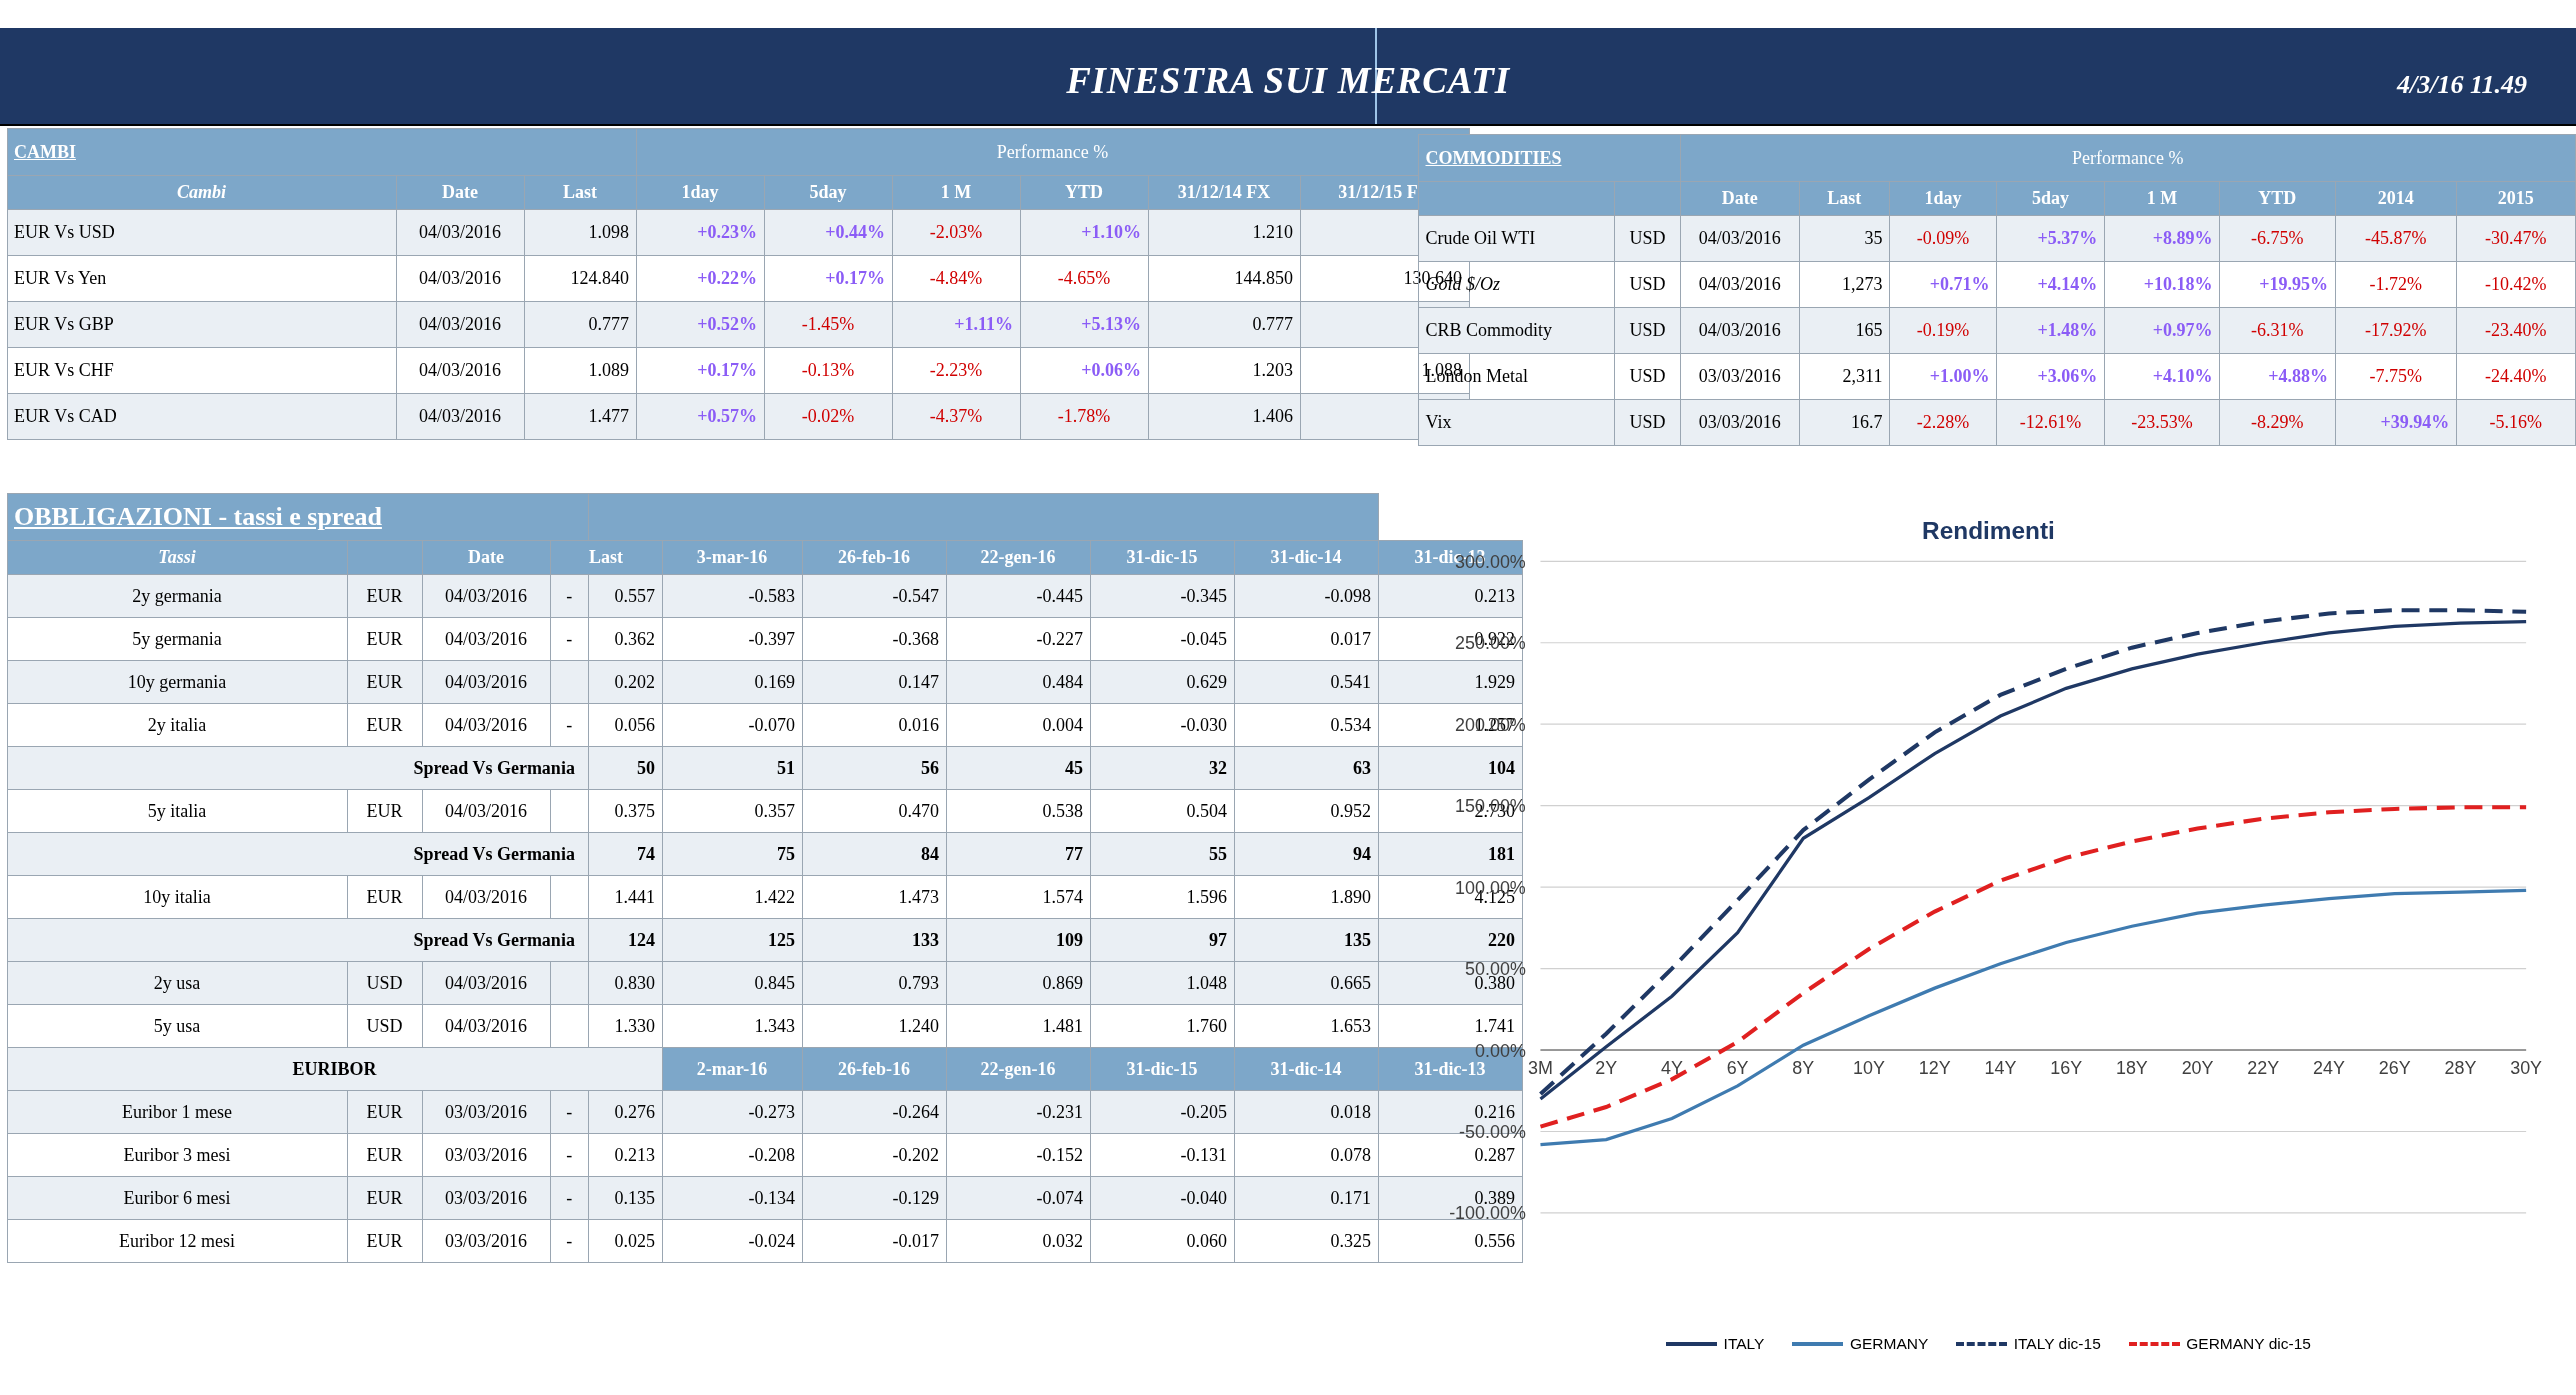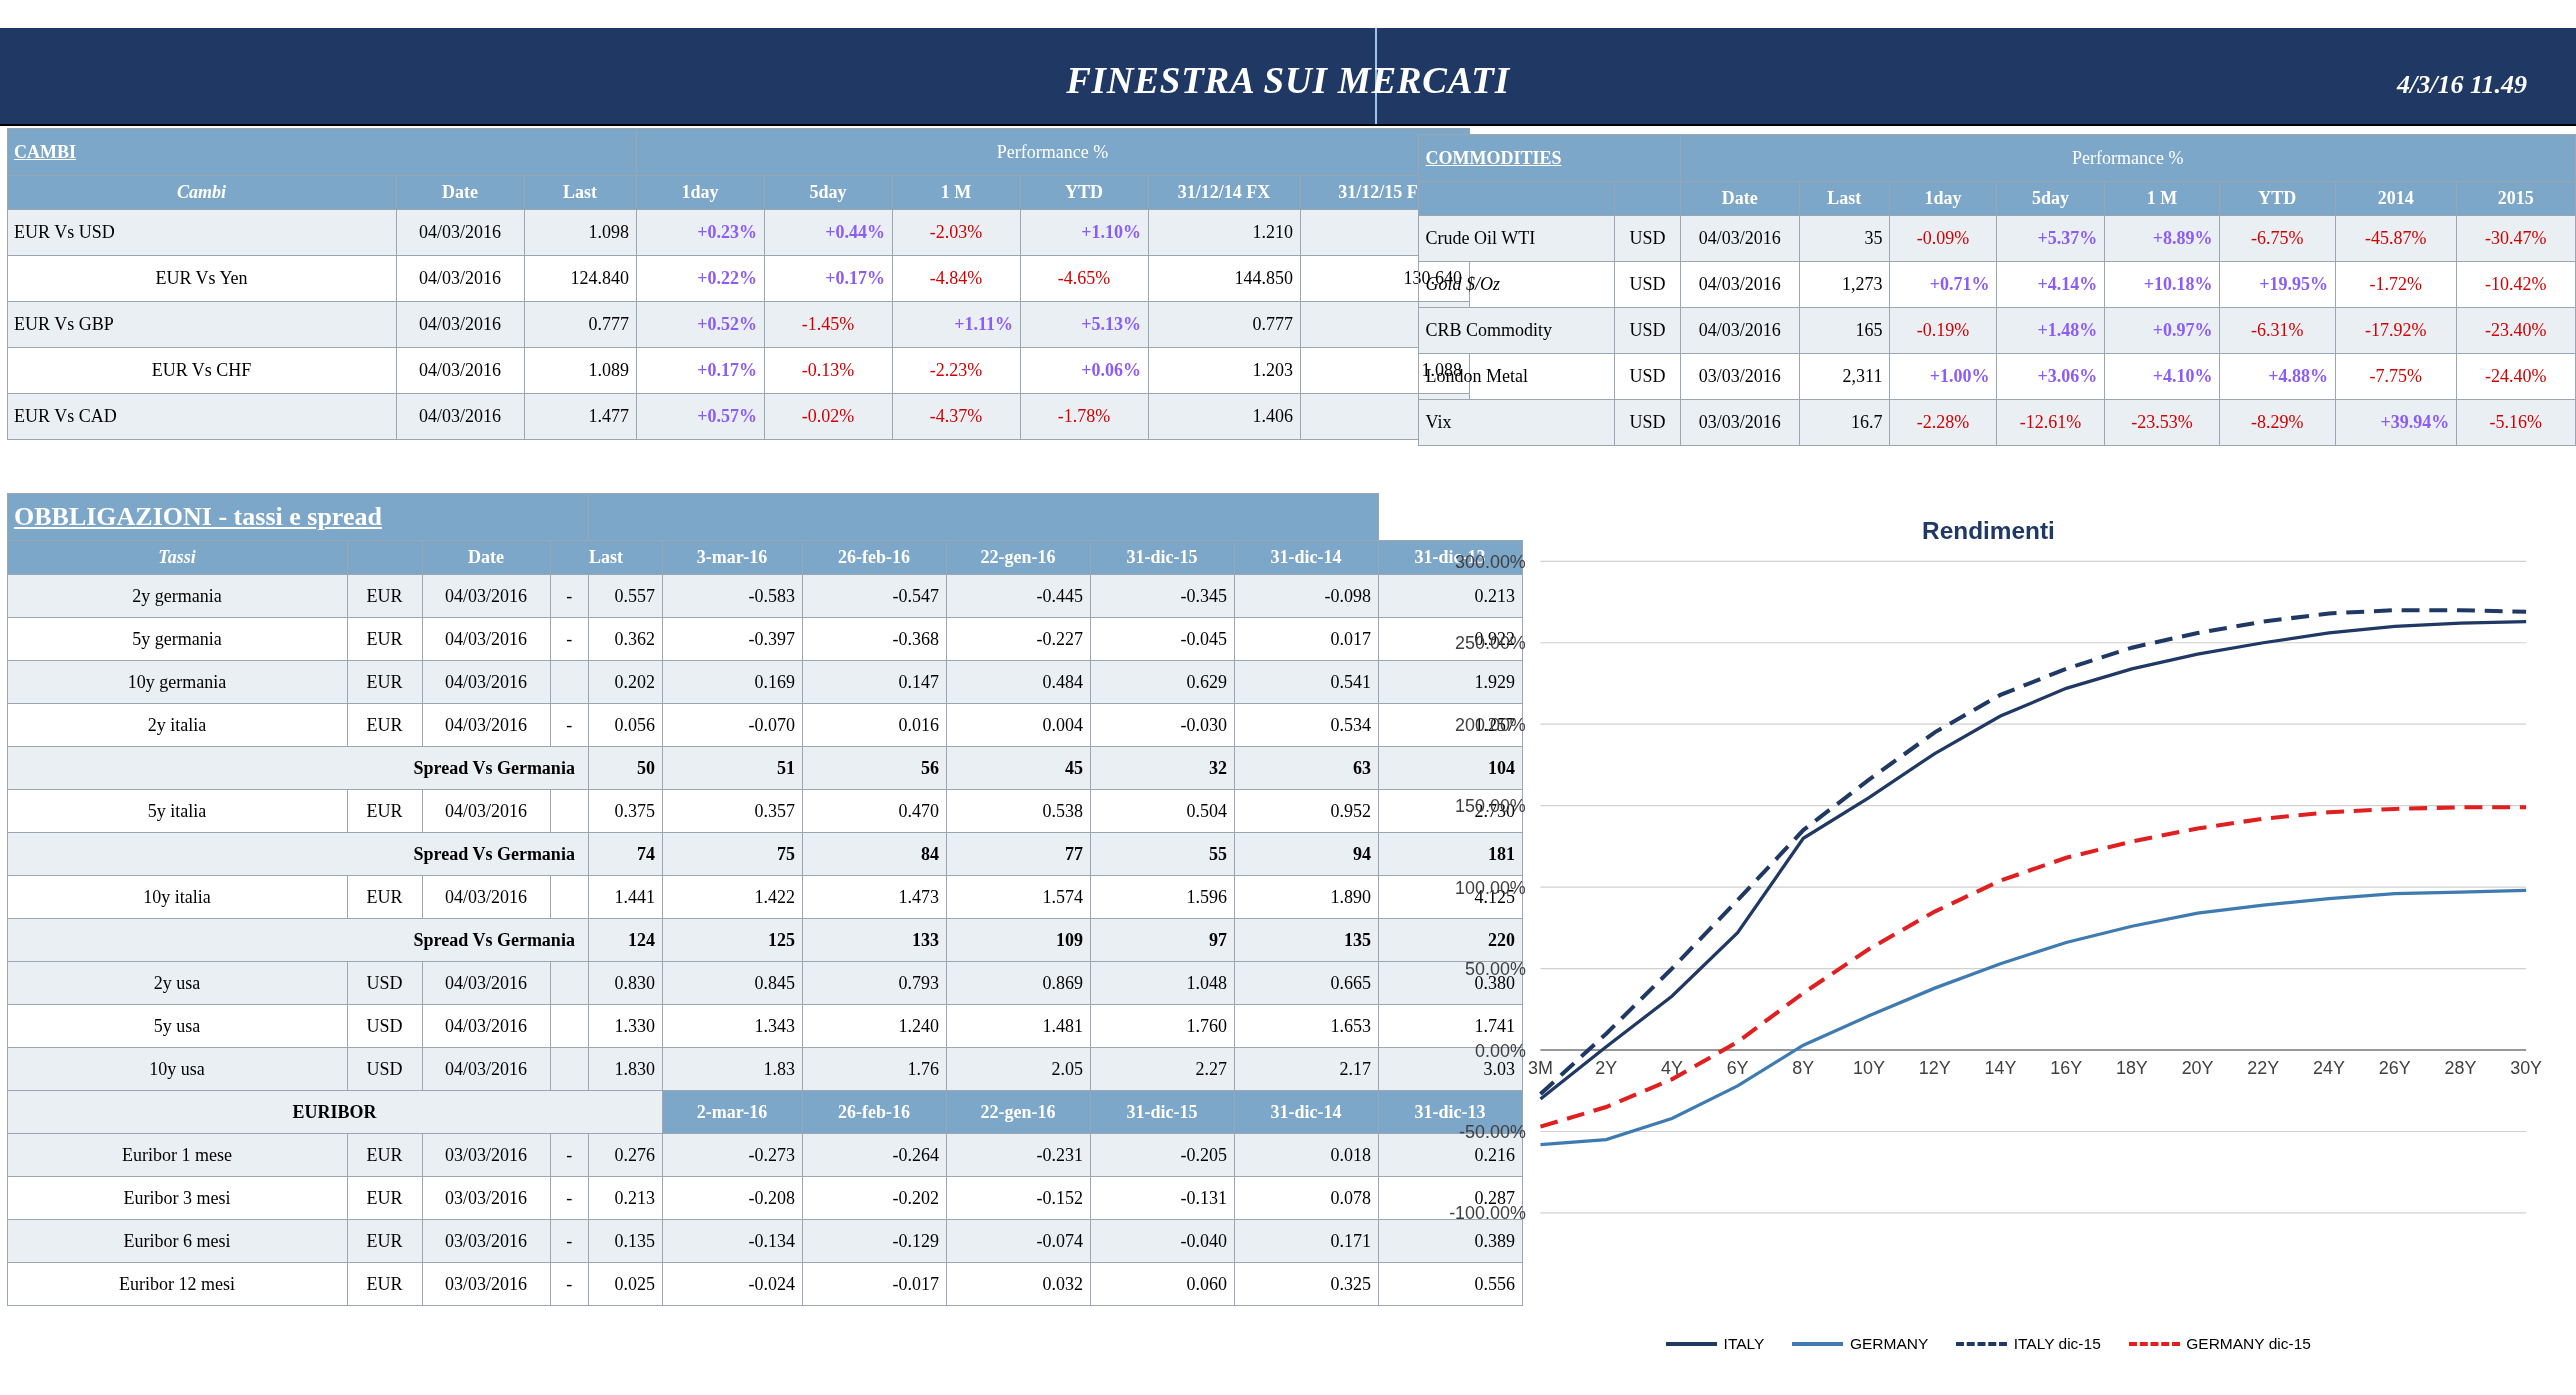--- a/index.html
+++ b/index.html
@@ -9,21 +9,21 @@
   .topbar:before{content:"";position:absolute;left:0;top:0;width:1377px;height:100%;border-right:2.4px solid #9fc5e8;box-sizing:border-box;}
   .top-title{position:absolute;left:0;right:0;top:31px;text-align:center;color:#fff;font-style:italic;font-weight:bold;font-size:37px;letter-spacing:0.8px;}
   .top-date{position:absolute;right:49px;top:42px;color:#fff;font-style:italic;font-weight:bold;font-size:26px;}
   
   table{border-collapse:collapse;}
   .tbl td,.tbl th{border:0.8px solid #9aa6b2;padding:0 6.5px;font-size:18px;white-space:nowrap;}
   .hdr{background:#7da7c9;color:#fff;text-align:center;font-weight:bold;font-size:17px;height:33px;}
   .title-cell{background:#7da7c9;color:#fff;font-size:28px;font-weight:bold;text-decoration:underline;padding-left:8.1px;height:46px;}
   .perf-title{background:#7da7c9;color:#fff;font-size:24.4px;text-align:center;height:46px;}
   .rowlbl{text-align:left;background:#eaeff4;}
-  .rowlbl-w{text-align:center;background:#fff;}
+  .rowlbl-w{background:#fff;}
   .num{text-align:right;}
   .ctr{text-align:center;}
   .pos{color:#8b5cf6;font-weight:bold;text-align:right;}
   .neg{color:#d00000;font-weight:normal;text-align:center;}
   .sm{font-size:15.5px;}
   .gray{background:#eaeff4;}
   
   .wrap{position:relative;width:2576px;height:1299px;}
   #cambi{position:absolute;left:6.5px;top:2px;}
   #commodities{position:absolute;left:1418px;top:8.1px;}
@@ -347,33 +347,20 @@
       <td class="ctr">USD</td>
       <td class="ctr sm">04/03/2016</td>
       <td class="ctr"></td>
       <td class="num">1.330</td>
       <td class="num">1.343</td>
       <td class="num">1.240</td>
       <td class="num">1.481</td>
       <td class="num">1.760</td>
       <td class="num">1.653</td>
       <td class="num">1.741</td>
-    </tr>
-    <tr>
-      <td class="ctr gray" style="height:42px">10y usa</td>
-      <td class="ctr gray">USD</td>
-      <td class="ctr sm gray">04/03/2016</td>
-      <td class="ctr gray"></td>
-      <td class="num gray">1.830</td>
-      <td class="num gray">1.83</td>
-      <td class="num gray">1.76</td>
-      <td class="num gray">2.05</td>
-      <td class="num gray">2.27</td>
-      <td class="num gray">2.17</td>
-      <td class="num gray">3.03</td>
     </tr>
 
     <tr>
       <td class="ctr gray" colspan="5" style="height:42px;font-weight:bold">EURIBOR</td>
       <td class="hdr">2-mar-16</td>
       <td class="hdr">26-feb-16</td>
       <td class="hdr">22-gen-16</td>
       <td class="hdr">31-dic-15</td>
       <td class="hdr">31-dic-14</td>
       <td class="hdr">31-dic-13</td>

